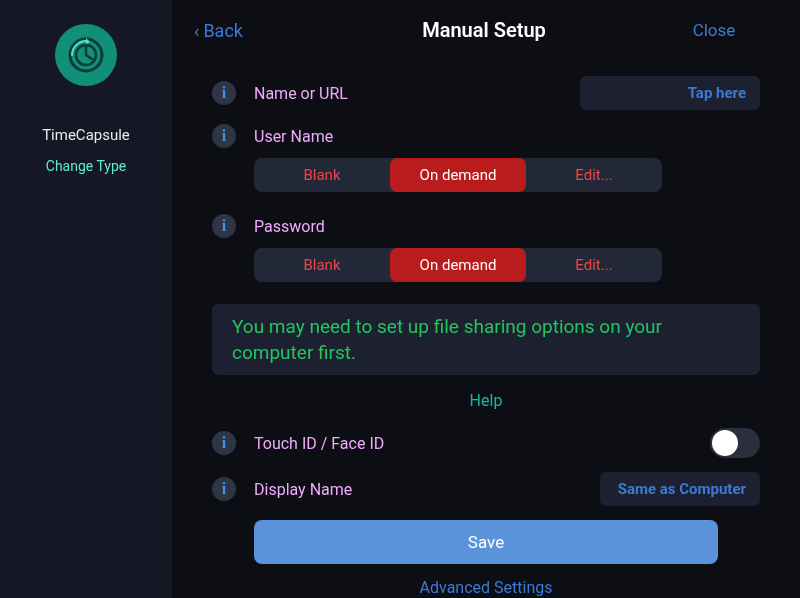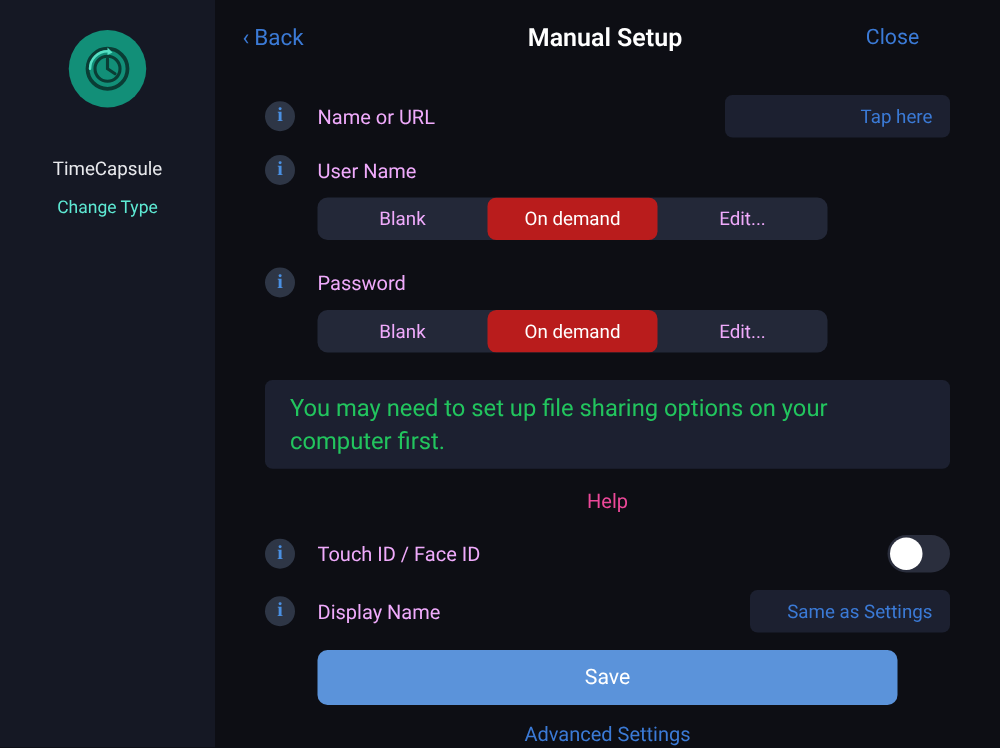--- a/index.html
+++ b/index.html
@@ -101,57 +101,58 @@
   }
   .tap-field {
     background: #1c2030;
     border-radius: 6px;
     padding: 8px 14px;
     color: #3b7ad6;
     font-size: 15px;
     text-align: right;
     min-width: 180px;
     cursor: text;
+    font-weight: bold;
   }
   .segmented {
     display: flex;
     margin-left: 42px;
     margin-bottom: 22px;
     background: #232838;
     border-radius: 8px;
     overflow: hidden;
     width: 408px;
   }
   .seg-btn {
     flex: 1;
     text-align: center;
     padding: 8px 0;
     font-size: 15px;
-    color: #f0abfc;
+    color: #ef4444;
     cursor: pointer;
   }
   .seg-btn.selected {
     background: #b91c1c;
     color: #ffffff;
     border-radius: 7px;
   }
   .note-box {
     background: #1c2030;
     border-radius: 6px;
     padding: 10px 20px;
     color: #22c55e;
     font-size: 19px;
     line-height: 1.35;
     margin-left: 0;
     margin-top: 8px;
     margin-bottom: 16px;
   }
   .help-link {
     text-align: center;
-    color: #ec4899;
+    color: #14b8a6;
     font-size: 16px;
     margin-bottom: 18px;
     cursor: pointer;
   }
   .toggle {
     width: 50px; height: 30px;
     background: #2a2e3d;
     border-radius: 15px;
     position: relative;
     cursor: pointer;
@@ -245,21 +246,21 @@
       <div class="info-icon">i</div>
       <div class="row-label">Touch ID / Face ID</div>
       <div class="toggle">
         <div class="knob"></div>
       </div>
     </div>
 
     <div class="row">
       <div class="info-icon">i</div>
       <div class="row-label">Display Name</div>
-      <div class="tap-field" style="min-width:160px;">Same as Settings</div>
+      <div class="tap-field" style="min-width:160px;">Same as Computer</div>
     </div>
 
     <div class="save-btn">Save</div>
 
     <div class="adv-link">Advanced Settings</div>
 
   </div>
 </div>
 
 </body></html>

